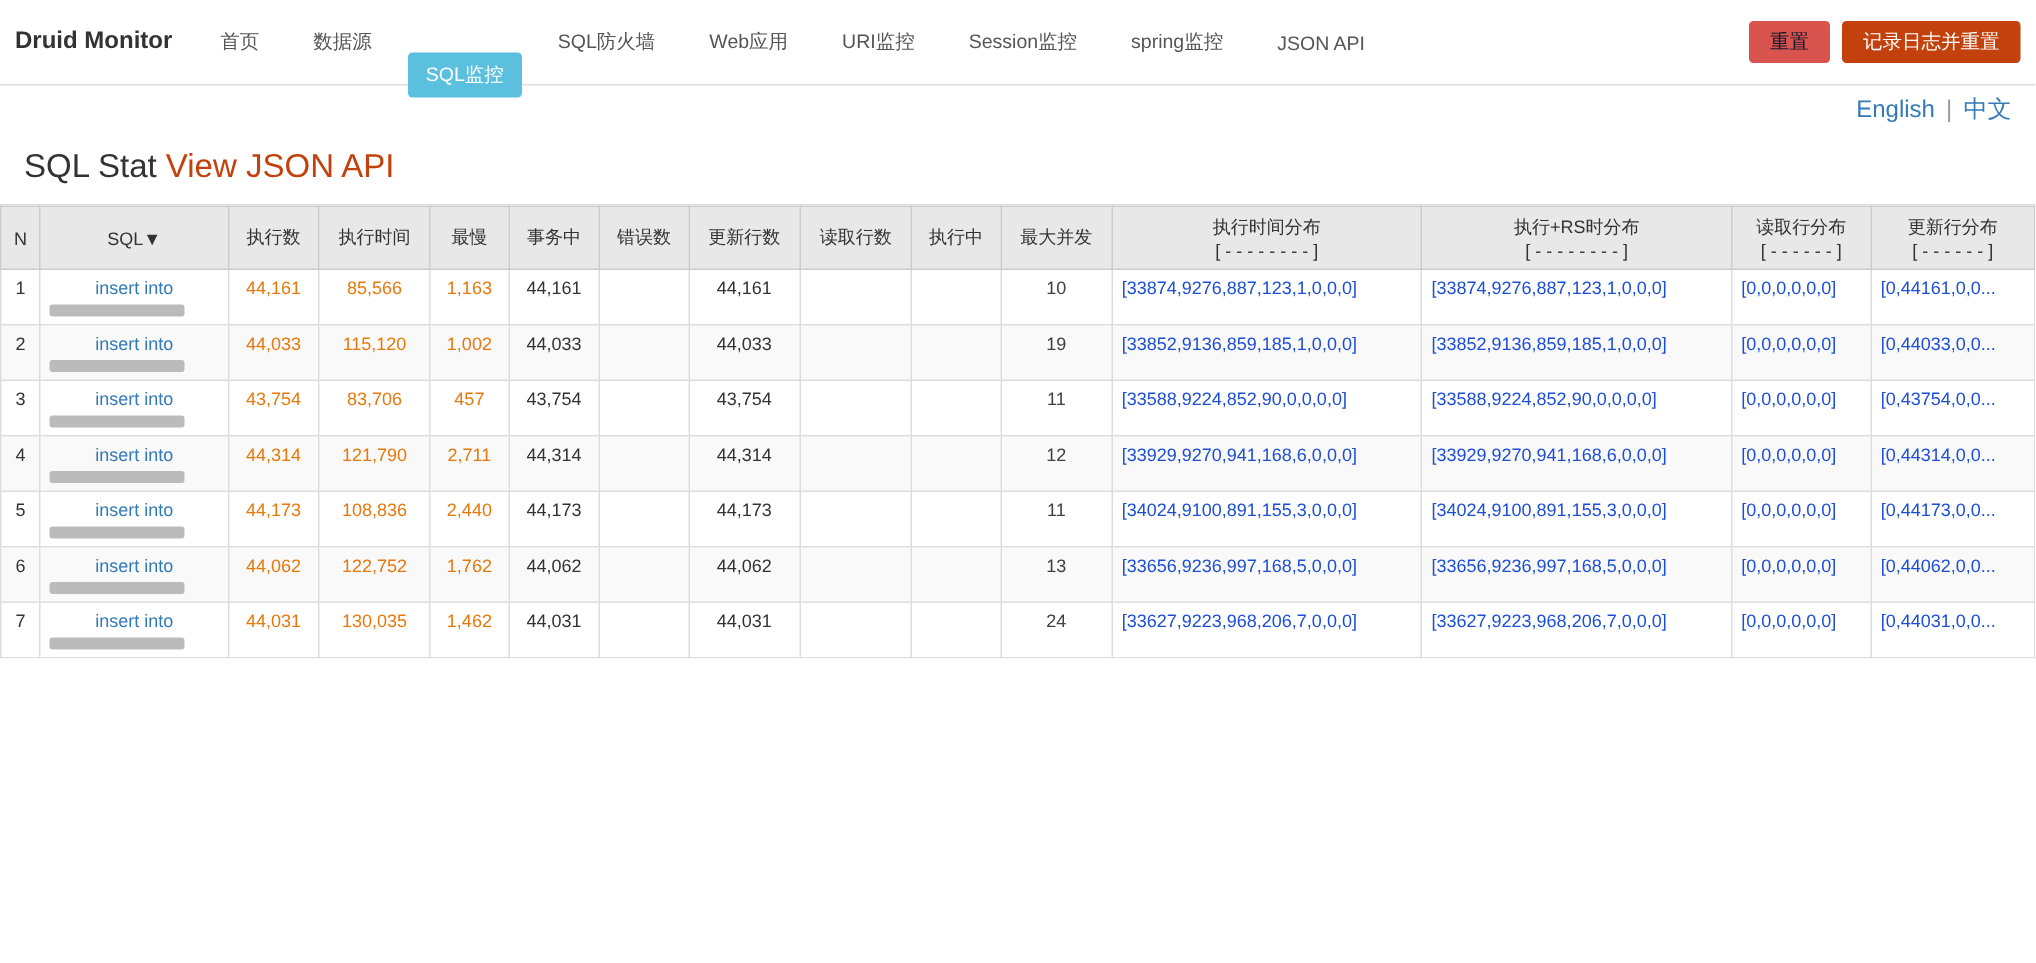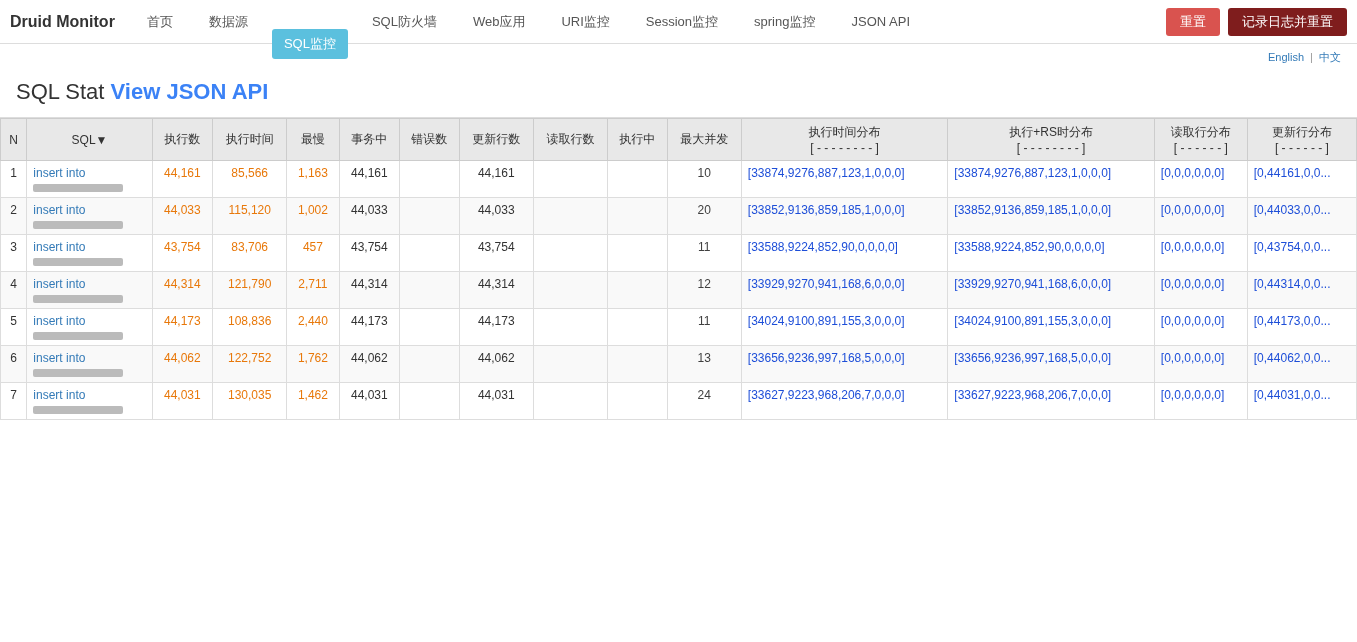--- a/index.html
+++ b/index.html
@@ -5,21 +5,21 @@
     * { box-sizing: border-box; margin: 0; padding: 0; }
     body { font-family: Arial, sans-serif; font-size: 13px; color: #333; background: #fff; }
 
     
     .navbar {
       display: flex;
       align-items: center;
       background: #fff;
       border-bottom: 1px solid #ddd;
       padding: 0 10px;
-      height: 44px;
+      height: 57px;
     }
     .navbar-brand {
       font-size: 16px;
       font-weight: bold;
       color: #333;
       margin-right: 20px;
       white-space: nowrap;
     }
     .nav-links {
       display: flex;
@@ -40,57 +40,57 @@
       color: #fff;
       margin-top: 44px;
     }
     .nav-buttons {
       display: flex;
       gap: 8px;
       margin-left: 10px;
     }
     .btn-reset {
       background: #d9534f;
-      color: #ffffff;
+      color: #0f172a;
       border: none;
       padding: 5px 14px;
       border-radius: 3px;
       cursor: pointer;
       font-size: 13px;
     }
     .btn-log {
-      background: #7f1d1d;
+      background: #c2410c;
       color: #fff;
       border: none;
       padding: 5px 14px;
       border-radius: 3px;
       cursor: pointer;
       font-size: 13px;
       white-space: nowrap;
     }
 
     
     .lang-bar {
       text-align: right;
       padding: 6px 16px;
-      font-size: 11px;
+      font-size: 16px;
     }
     .lang-bar a { color: #337ab7; text-decoration: none; cursor: pointer; }
     .lang-bar span { color: #999; margin: 0 3px; }
 
     
     .page-title {
       padding: 8px 16px 12px;
       font-size: 22px;
       font-weight: normal;
       color: #333;
     }
     .page-title .highlight {
-      color: #3b82f6;
-      font-weight: bold;
+      color: #c2410c;
+      font-weight: normal;
       text-align: center;
     }
 
     
     .table-container {
       overflow-x: auto;
       border-top: 1px solid #ddd;
     }
     table {
       border-collapse: collapse;
@@ -113,21 +113,21 @@
     tbody tr:nth-child(odd) { background: #fff; }
     tbody tr:nth-child(even) { background: #f9f9f9; }
     tbody td {
       border: 1px solid #ddd;
       padding: 5px 6px;
       text-align: center;
       vertical-align: top;
       white-space: nowrap;
     }
     tbody td.sql-cell {
-      text-align: left;
+      text-align: center;
       max-width: 160px;
       overflow: hidden;
     }
     .link-blue { color: #337ab7; cursor: pointer; }
     .blurred-bar {
       display: block;
       height: 8px;
       background: #bbb;
       border-radius: 2px;
       margin-top: 4px;
@@ -228,21 +228,21 @@
           <td>2</td>
           <td class="sql-cell"><a class="link-blue">insert into</a><span class="blurred-bar"></span></td>
           <td class="num-orange">44,033</td>
           <td class="num-orange">115,120</td>
           <td class="num-orange">1,002</td>
           <td>44,033</td>
           <td></td>
           <td>44,033</td>
           <td></td>
           <td></td>
-          <td class="num-blue">20</td>
+          <td class="num-blue">19</td>
           <td class="dist-cell">[33852,9136,859,185,1,0,0,0]</td>
           <td class="dist-cell">[33852,9136,859,185,1,0,0,0]</td>
           <td class="dist-cell">[0,0,0,0,0,0]</td>
           <td class="dist-cell">[0,44033,0,0...</td>
         </tr>
         <tr>
           <td>3</td>
           <td class="sql-cell"><a class="link-blue">insert into</a><span class="blurred-bar"></span></td>
           <td class="num-orange">43,754</td>
           <td class="num-orange">83,706</td>

